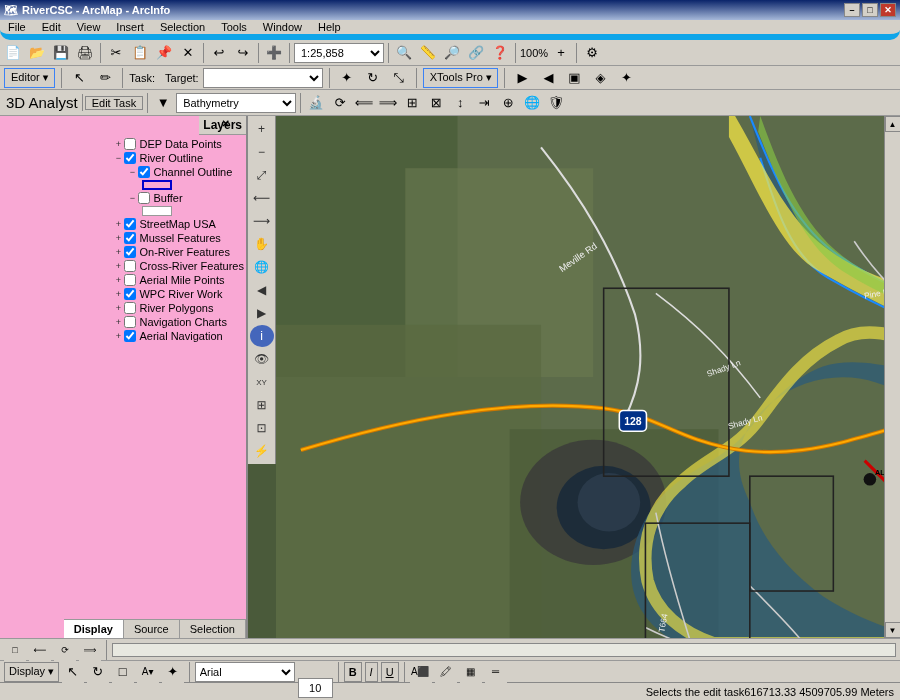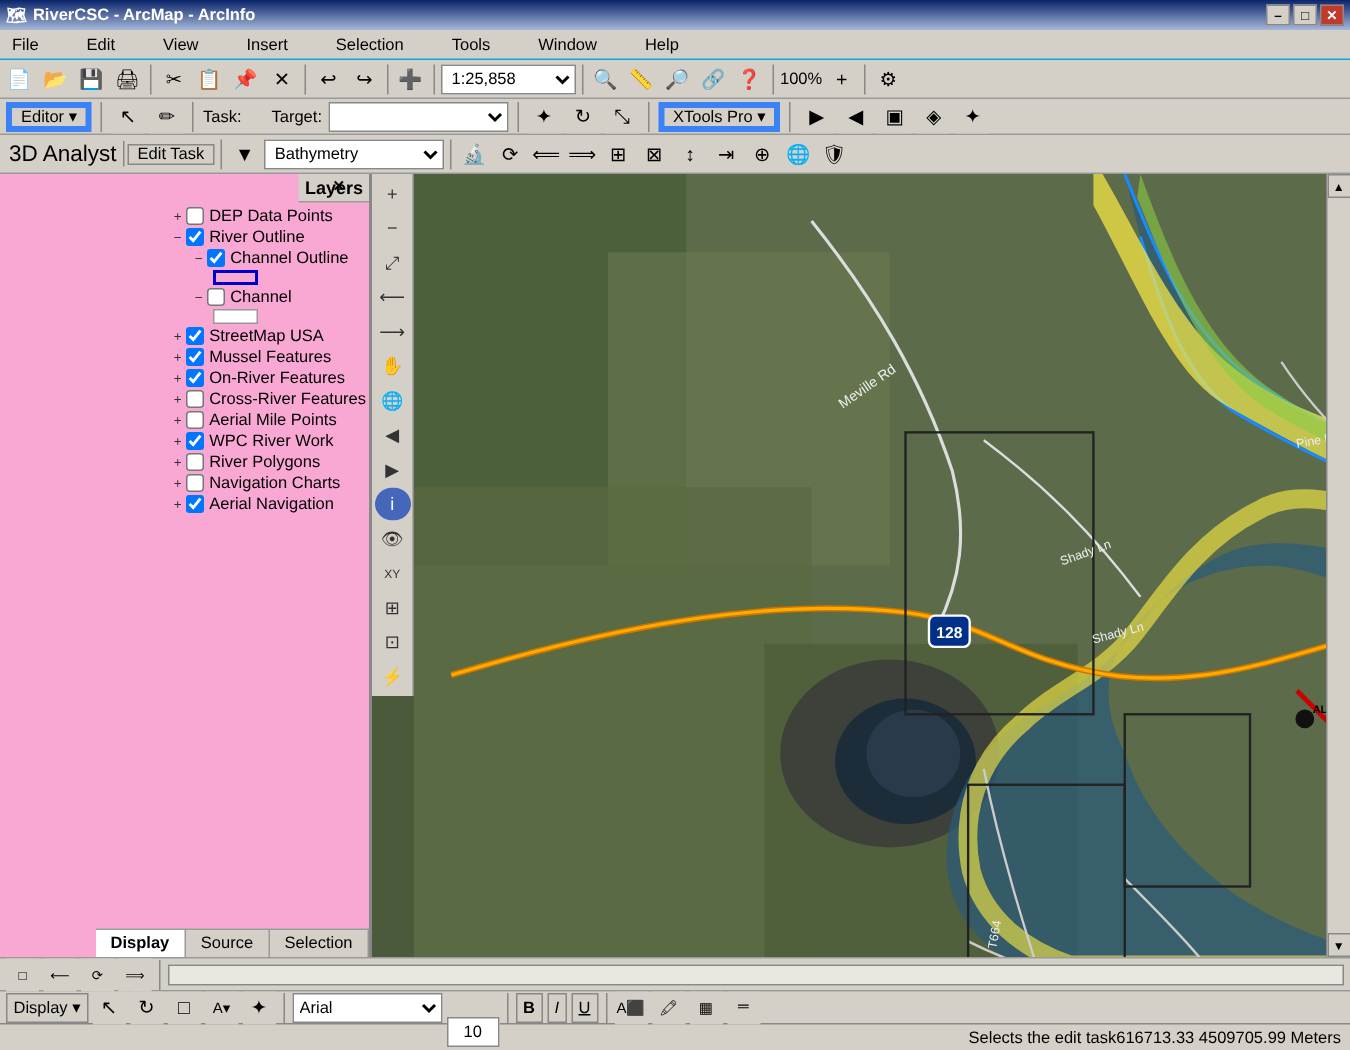--- a/index.html
+++ b/index.html
@@ -17,22 +17,23 @@
     .tb-btn { width: 16px; height: 14px; border: 1px solid #888; display: flex; align-items: center; justify-content: center; font-size: 9px; cursor: pointer; color: black; font-weight: bold; }
     .tb-btn.minimize { background: #d4d0c8; }
     .tb-btn.maximize { background: #d4d0c8; }
     .tb-btn.close { background: #c0392b; color: white; }
 
     
     .menu-bar {
       height: 20px;
       background: #d4d0c8;
       display: flex; align-items: center;
-      padding: 0 4px; gap: 24px;
-      border-bottom: 1px solid #0ea5e9;
+      padding: 0 4px; gap: 8px;
+      border-bottom: 6px solid #0ea5e9;
+      border-radius: 10px;
     }
     .menu-item { cursor: pointer; padding: 1px 4px; font-size: 11px; }
 
     
     .toolbar {
       height: 26px;
       background: #d4d0c8;
       display: flex; align-items: center;
       padding: 1px 2px; gap: 2px;
       border-bottom: 1px solid #999;
@@ -42,21 +43,21 @@
     .tb-input { height: 20px; border: 1px solid #888; background: white; padding: 0 2px; font-size: 11px; }
 
     
     .editor-bar {
       height: 24px;
       background: #d4d0c8;
       display: flex; align-items: center;
       padding: 0 4px; gap: 4px;
       border-bottom: 1px solid #999;
     }
-    .editor-btn { height: 20px; padding: 0 6px; background: #d4d0c8; border: 4px solid #3b82f6; cursor: pointer; font-size: 11px; display: flex; align-items: center; }
+    .editor-btn { height: 20px; padding: 0 6px; background: #d4d0c8; border: 1px solid #3b82f6; cursor: pointer; font-size: 11px; display: flex; align-items: center; }
     .editor-select { height: 20px; border: 1px solid #888; background: white; font-size: 11px; min-width: 120px; }
 
     
     .tools-bar {
       height: 26px;
       background: #d4d0c8;
       display: flex; align-items: center;
       padding: 1px 2px; gap: 2px;
       border-bottom: 1px solid #999;
     }
@@ -235,21 +236,21 @@
   <div class="tb-icon">⚙</div>
 </div>
 
 <div class="editor-bar">
   <button class="editor-btn">Editor ▾</button>
   <div class="toolbar-sep"></div>
   <div class="tb-icon">↖</div>
   <div class="tb-icon">✏</div>
   <div class="toolbar-sep"></div>
   <span style="font-size:11px">Task:</span>
-  <span style="font-size:11px;margin-left:16px">Target:</span>
+  <span style="font-size:11px;margin-left:6px">Target:</span>
   <select class="editor-select" style="width:100px">
     <option></option>
   </select>
   <div class="toolbar-sep"></div>
   <div class="tb-icon">✦</div>
   <div class="tb-icon">↻</div>
   <div class="tb-icon">⤡</div>
   <div class="toolbar-sep"></div>
   <button class="editor-btn">XTools Pro ▾</button>
   <div class="toolbar-sep"></div>
@@ -310,21 +311,21 @@
         <span>Channel Outline</span>
       </div>
 
       <div class="layer-item layer-indent2">
         <span style="display:inline-block;width:30px;height:10px;border:2px solid #0000cc;background:transparent;margin-right:4px"></span>
       </div>
 
       <div class="layer-item layer-indent1">
         <span class="expand-btn">−</span>
         <input type="checkbox" class="checkbox" style="">
-        <span>Channel</span>
+        <span>Buffer</span>
       </div>
 
       <div class="layer-item layer-indent2">
         <span style="display:inline-block;width:30px;height:10px;border:1px solid #999;background:white;margin-right:4px"></span>
       </div>
 
       <div class="layer-item">
         <span class="expand-btn">+</span>
         <input type="checkbox" class="checkbox" checked="" style="">
         <span>StreetMap USA</span>

